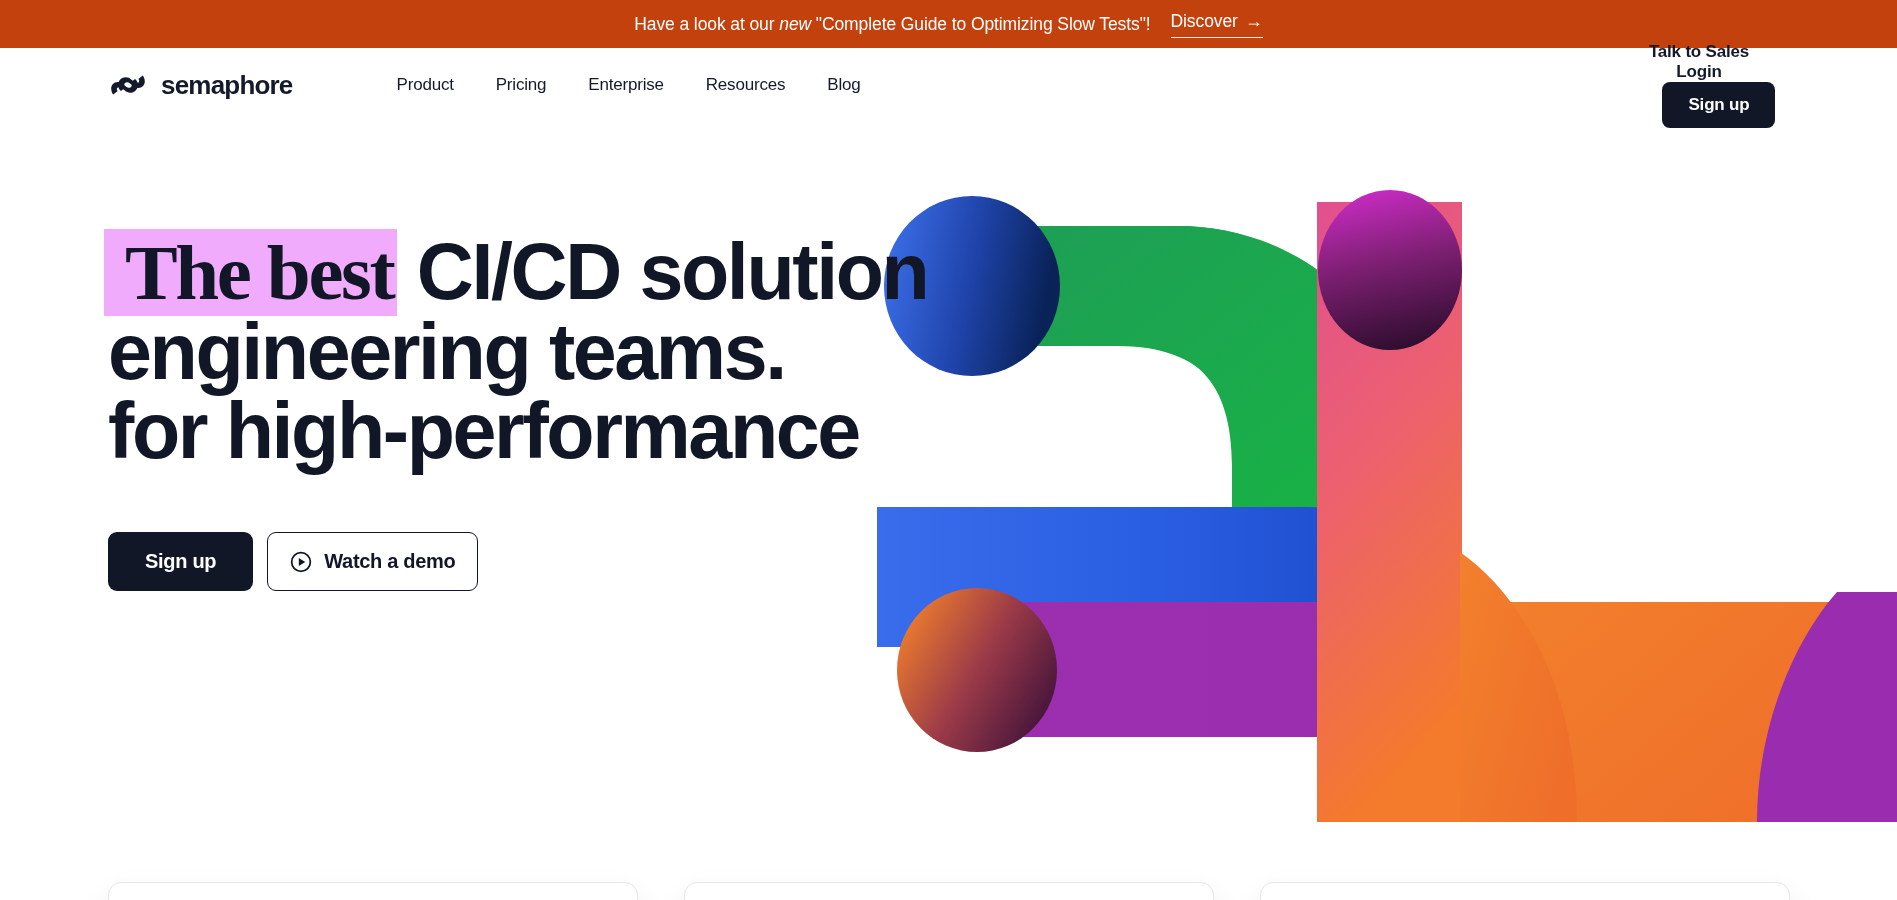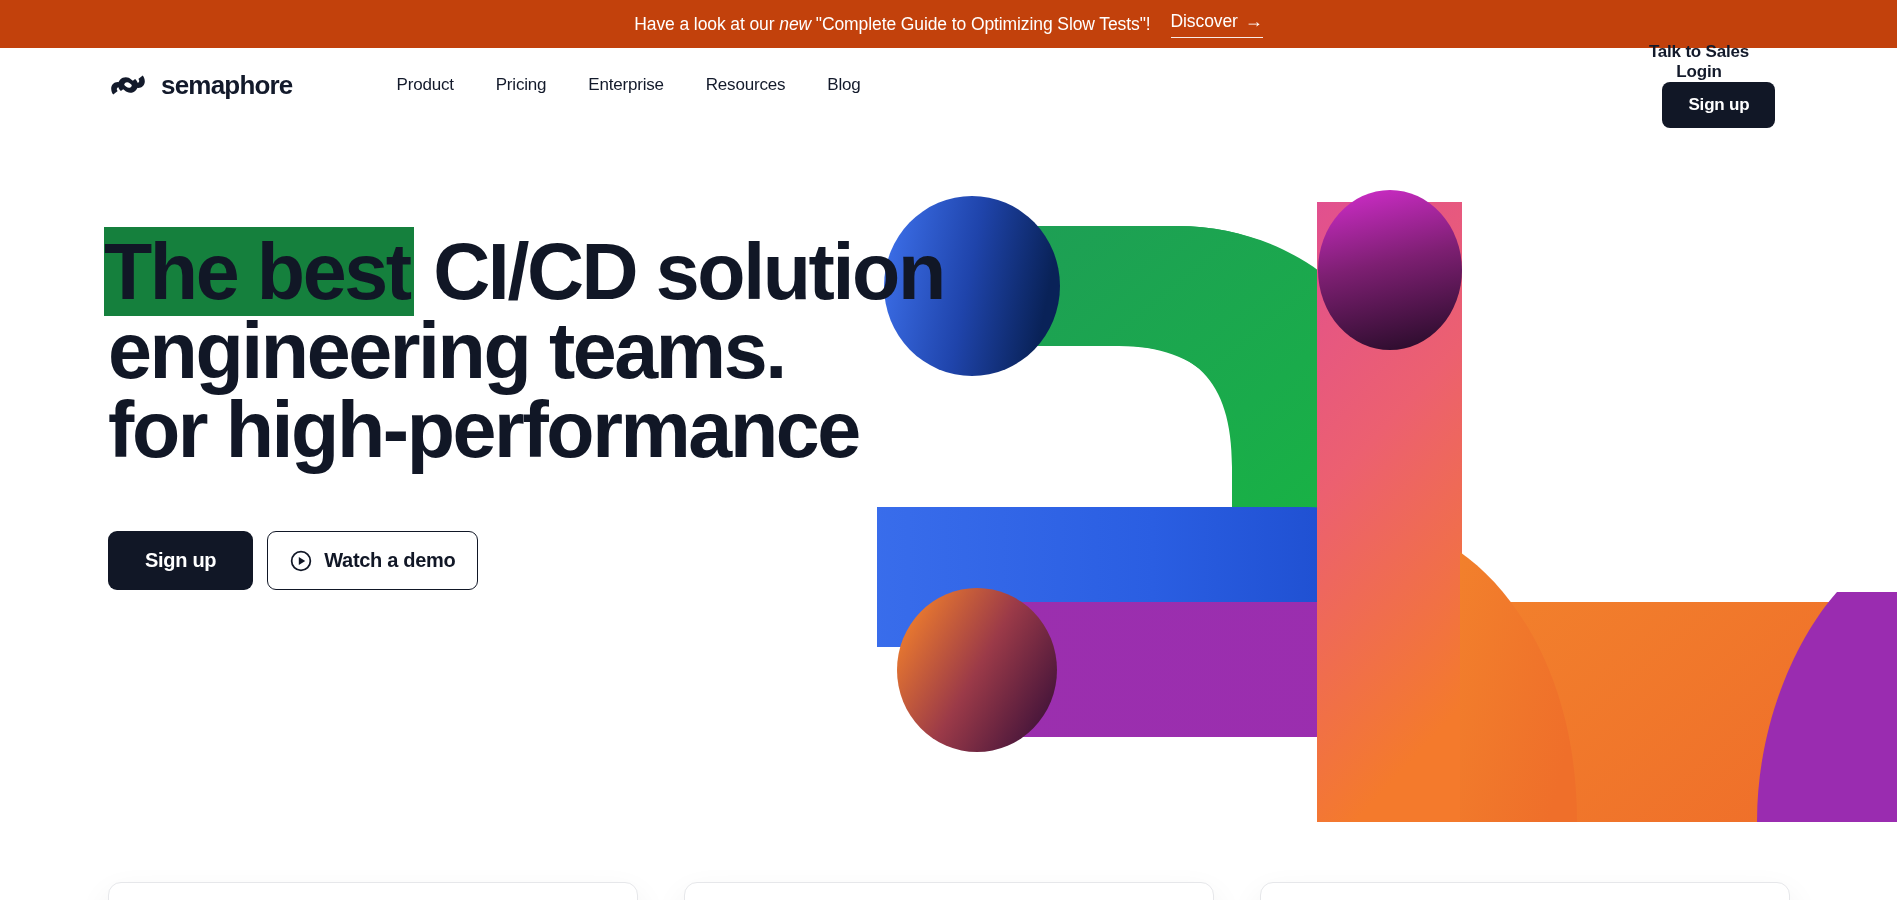--- a/index.html
+++ b/index.html
@@ -83,24 +83,25 @@
   
   .hero { position: absolute; top: 122px; left: 0; width: 1897px; height: 778px; }
 
   .hero-copy { position: absolute; left: 108px; top: 110px; width: 950px; z-index: 20; }
   .headline {
     font-size: 79px; line-height: 1.0;
     font-weight: 700; color: #111726;
     letter-spacing: -2.4px;
   }
   .headline .hl {
-    background: #15803d;
-    padding: 0 4px 0 0;
+    background: #f0abfc;
+    padding: 0 4px 0 21px;
     margin-left: -4px;
     box-decoration-break: clone;
+    font-family: Liberation Serif, serif;
     -webkit-box-decoration-break: clone;
   }
   .headline-line { display: block; white-space: nowrap; }
 
   .cta-row { display: flex; align-items: center; gap: 14px; margin-top: 62px; }
   .btn-primary {
     background: #111726; color: #ffffff;
     font-size: 20px; font-weight: 700; letter-spacing: -0.3px;
     border: none; border-radius: 9px;
     padding: 18px 37px;

